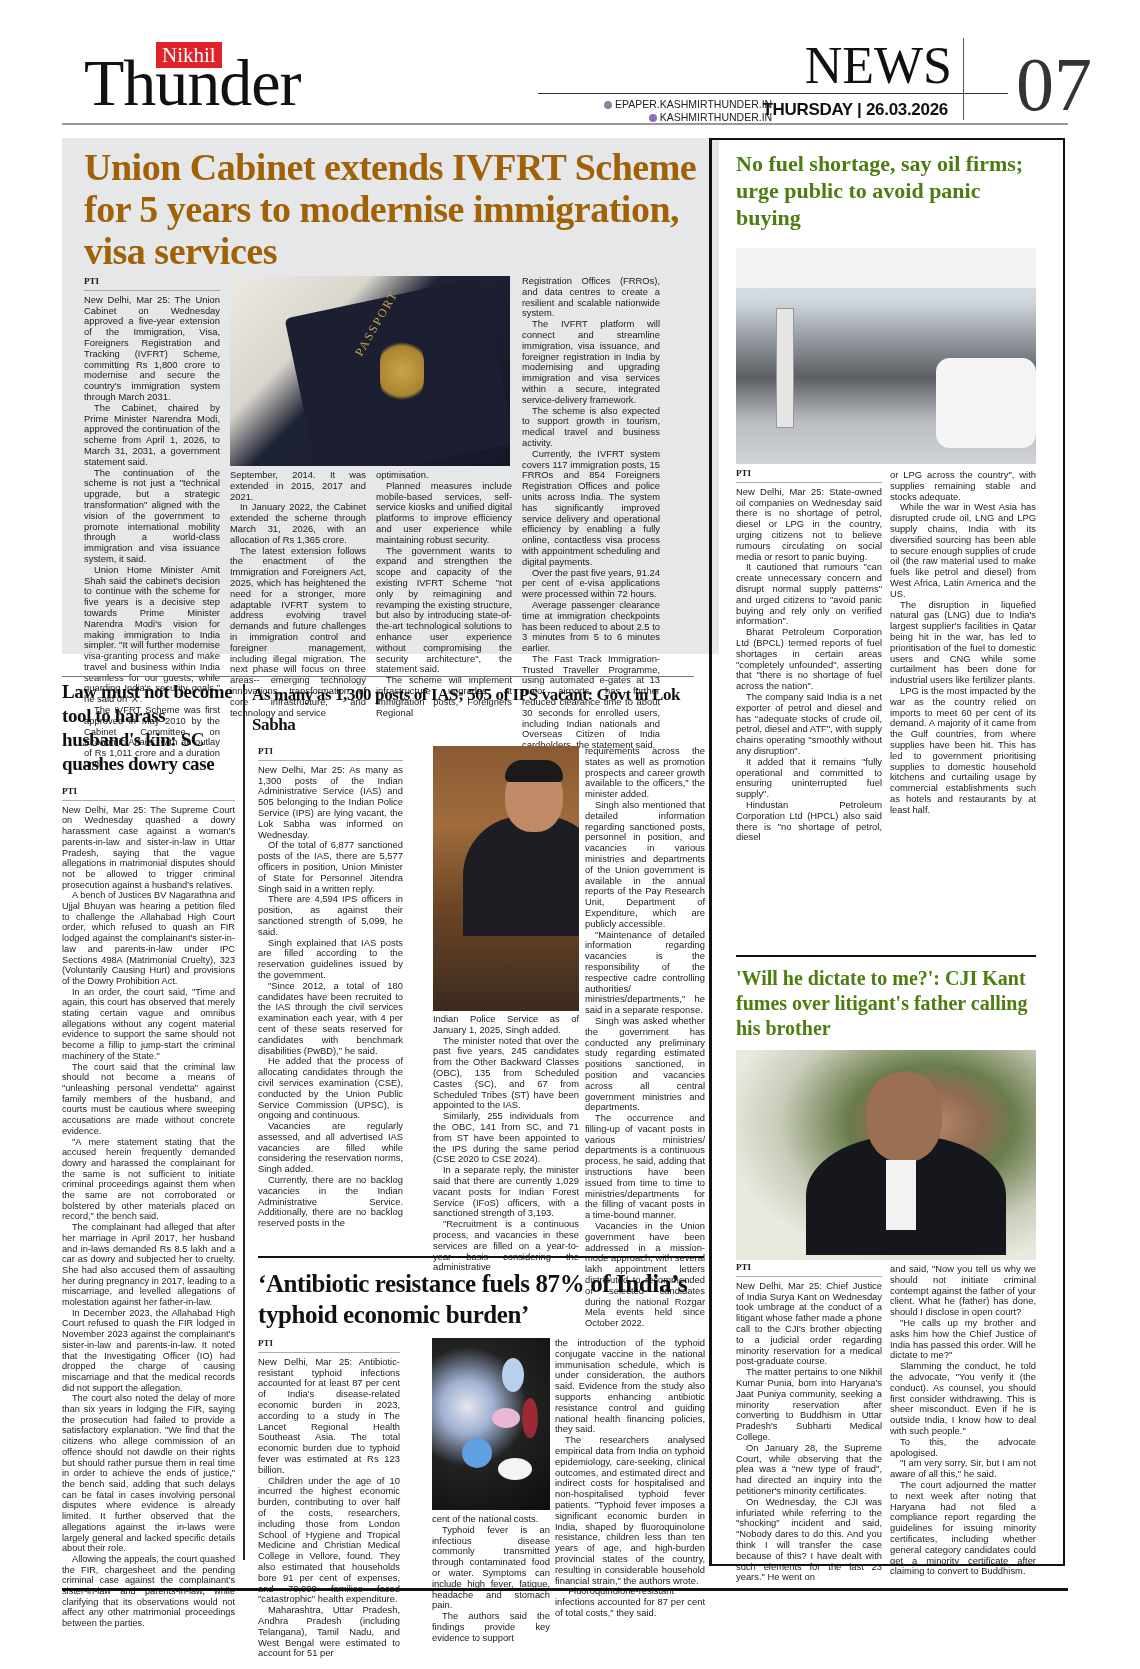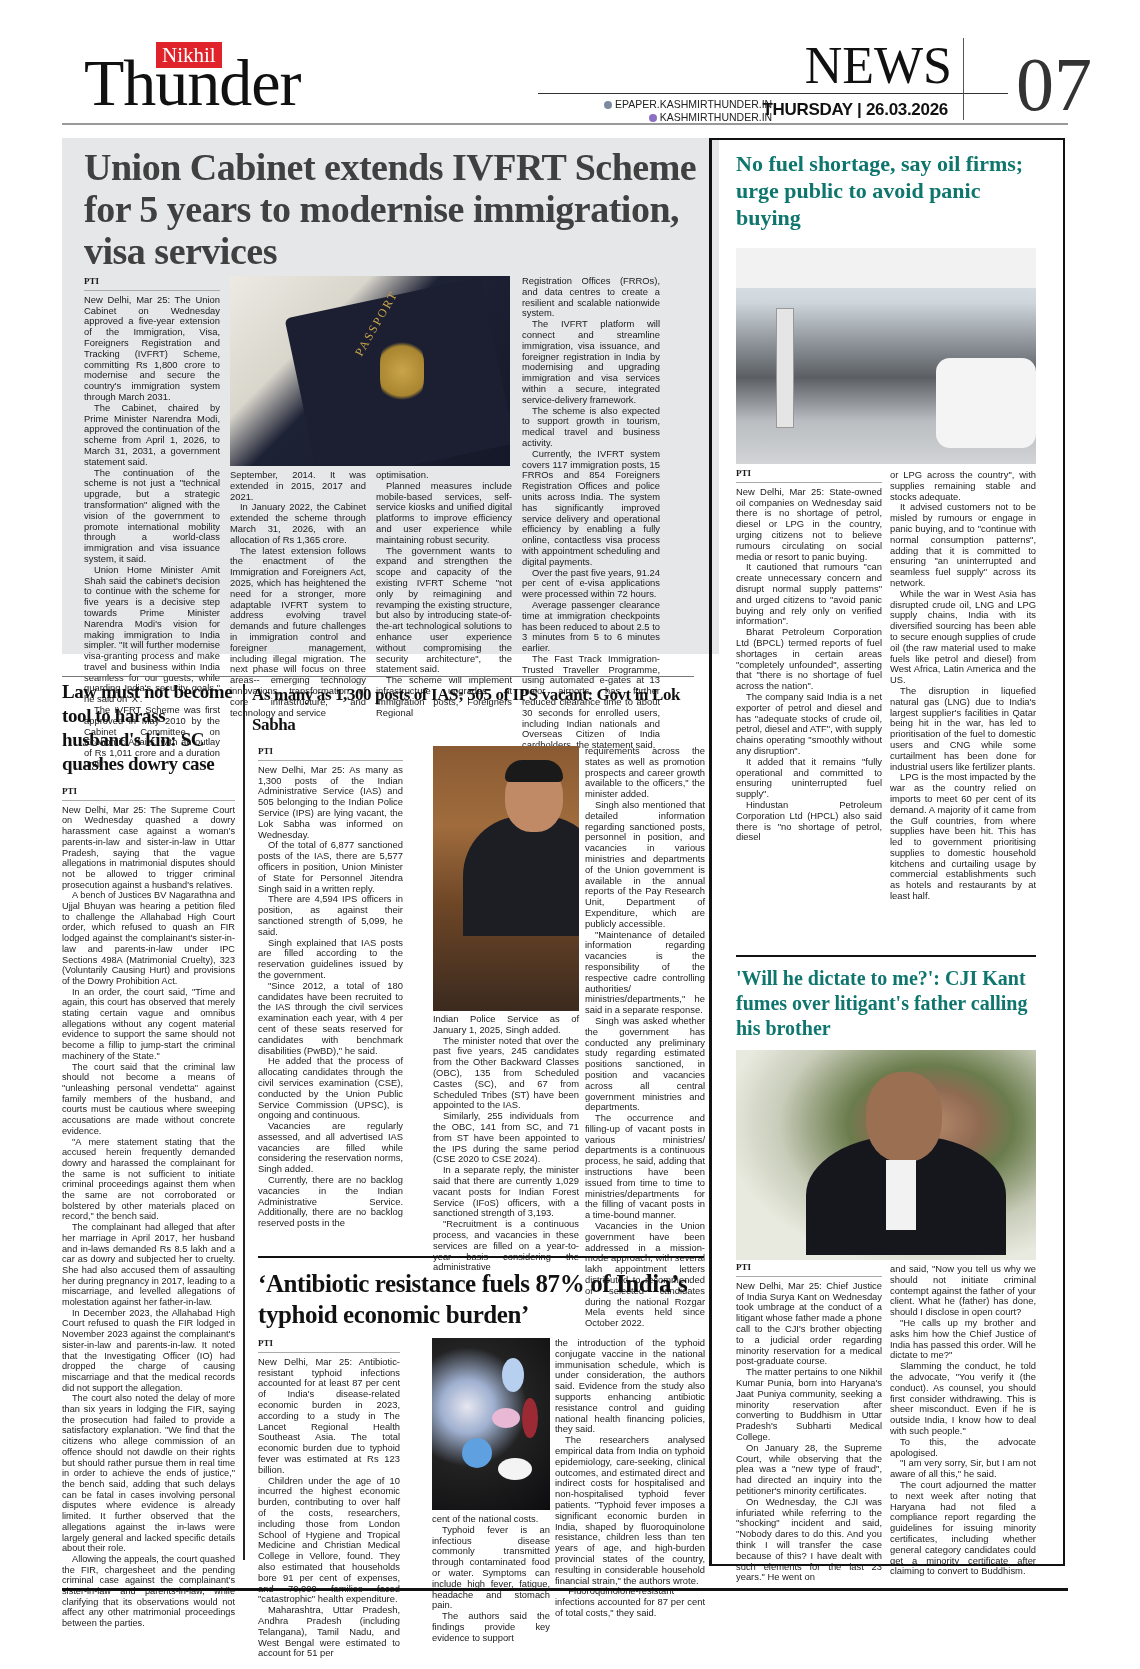--- a/index.html
+++ b/index.html
@@ -10,34 +10,34 @@
   .news-word { position: absolute; right: 140px; top: 0px; font-family: "Liberation Serif", serif; font-size: 52px; line-height: 56px; color: #111; }
   .page-num { position: absolute; right: 0; top: 6px; font-family: "Liberation Serif", serif; font-size: 76px; line-height: 80px; color: #333; }
   .vsep { position: absolute; right: 128px; top: 0; width: 1px; height: 82px; background: #555; }
   .hline-mast { position: absolute; left: 454px; top: 55px; width: 470px; height: 1px; background: #333; }
   .web-links { position: absolute; left: 520px; top: 60px; font-size: 10.5px; line-height: 13px; color: #222; font-family: "Liberation Sans", sans-serif; text-align: right; }
   .web-links span.ic { display:inline-block; width:8px; height:8px; border-radius:50%; margin-right:3px; vertical-align: -1px; }
   .dateline { position: absolute; right: 144px; top: 60px; font-size: 17px; font-weight: bold; line-height: 24px; letter-spacing: -0.3px; }
   .top-rule { position: absolute; left: 62px; top: 123px; width: 1006px; height: 2px; background: #999; }
 
   .feature { position: absolute; left: 62px; top: 138px; width: 657px; height: 516px; background: #e6e7e9; }
-  .feature h1 { position: absolute; left: 22px; top: 8px; font-family: "Liberation Serif", serif; font-weight: bold; font-size: 38px; line-height: 42px; letter-spacing: -0.5px; color: #404040; }
+  .feature h1 { position: absolute; left: 22px; top: 8px; font-family: "Liberation Serif", serif; font-weight: bold; font-size: 38px; line-height: 42px; letter-spacing: -0.5px; color: #a16207; }
   .byline { font-family: "Liberation Serif", serif; font-weight: bold; font-size: 9px; border-bottom: 1px solid #aaa; padding-bottom: 3px; margin-bottom: 4px; }
   .col { position: absolute; font-family: "Liberation Sans", sans-serif; font-size: 9.4px; line-height: 10.8px; text-align: justify; color: #1a1a1a; }
   .col p { text-indent: 10px; }
   .col p.first { text-indent: 0; }
   .photo { position: absolute; overflow: hidden; }
 
   .passport { background: linear-gradient(135deg,#eceae3 0%,#d9d6cc 30%,#1e2235 45%,#151828 100%); }
   .pass-book { position:absolute; left:70px; top:20px; width:200px; height:170px; background:#1b1f31; transform: rotate(-12deg); border-radius:6px; }
   .pass-emblem { position:absolute; left:150px; top:60px; width:44px; height:70px; background: radial-gradient(circle,#c9a44a 0%,#a8852f 60%, transparent 70%); border-radius: 40%; }
   .pass-text { position:absolute; left:110px; top:40px; color:#c9a44a; font-size:12px; font-family:"Liberation Serif",serif; transform: rotate(-60deg); letter-spacing:2px; }
 
   .rightbox { position: absolute; left: 709px; top: 138px; width: 356px; height: 1428px; border: 2px solid #111; border-left-width: 3px; }
-  .rh { position: absolute; font-family: "Liberation Serif", serif; font-weight: bold; color: #0f766e; }
+  .rh { position: absolute; font-family: "Liberation Serif", serif; font-weight: bold; color: #4d7c0f; }
   .fuel-photo { background: linear-gradient(180deg,#e9eef2 0%,#cfd6dc 25%,#8a9096 45%,#5b5f63 60%,#b9bdc1 80%,#d2d4d6 100%); }
   .cji-photo { background: radial-gradient(ellipse at 65% 35%, #b78a6a 0%, #8f6a52 18%, #6a7c4c 30%, #c8ccb9 55%, #e8eadf 75%); }
   .robe { position:absolute; left:70px; top:85px; width:200px; height:120px; background:#15171c; border-radius: 50% 50% 0 0; }
   .bands { position:absolute; left:150px; top:110px; width:30px; height:70px; background:#f2f2f2; }
   .face { position:absolute; left:130px; top:22px; width:76px; height:90px; background:#9b6f52; border-radius:45%; }
 
   .sec-rule { position: absolute; left: 62px; top: 676px; width: 632px; height: 1px; background: #777; }
   .vrule { position: absolute; width: 2px; background: #222; }
   .hrule { position: absolute; height: 2px; background: #111; }
 
@@ -116,21 +116,20 @@
     <div class="byline">PTI</div>
     <p class="first">New Delhi, Mar 25: State-owned oil companies on Wednesday said there is no shortage of petrol, diesel or LPG in the country, urging citizens not to believe rumours circulating on social media or resort to panic buying.</p>
     <p>It cautioned that rumours "can create unnecessary concern and disrupt normal supply patterns" and urged citizens to "avoid panic buying and rely only on verified information".</p>
     <p>Bharat Petroleum Corporation Ltd (BPCL) termed reports of fuel shortages in certain areas "completely unfounded", asserting that "there is no shortage of fuel across the nation".</p>
     <p>The company said India is a net exporter of petrol and diesel and has "adequate stocks of crude oil, petrol, diesel and ATF", with supply chains operating "smoothly without any disruption".</p>
     <p>It added that it remains "fully operational and committed to ensuring uninterrupted fuel supply".</p>
     <p>Hindustan Petroleum Corporation Ltd (HPCL) also said there is "no shortage of petrol, diesel</p>
   </div>
   <div class="col" style="left:178px; top:330px; width:146px;">
     <p class="first">or LPG across the country", with supplies remaining stable and stocks adequate.</p>
-    <p>It advised customers not to be misled by rumours or engage in panic buying, and to "continue with normal consumption patterns", adding that it is committed to ensuring "an uninterrupted and seamless fuel supply" across its network.</p>
     <p>While the war in West Asia has disrupted crude oil, LNG and LPG supply chains, India with its diversified sourcing has been able to secure enough supplies of crude oil (the raw material used to make fuels like petrol and diesel) from West Africa, Latin America and the US.</p>
     <p>The disruption in liquefied natural gas (LNG) due to India's largest supplier's facilities in Qatar being hit in the war, has led to prioritisation of the fuel to domestic users and CNG while some curtailment has been done for industrial users like fertilizer plants.</p>
     <p>LPG is the most impacted by the war as the country relied on imports to meet 60 per cent of its demand. A majority of it came from the Gulf countries, from where supplies have been hit. This has led to government prioritising supplies to domestic household kitchens and curtailing usage by commercial establishments such as hotels and restaurants by at least half.</p>
   </div>
   <div class="hrule" style="left:24px; top:815px; width:300px;"></div>
   <div class="rh" style="left:24px; top:826px; width:300px; font-size:20px; line-height:25px;">'Will he dictate to me?': CJI Kant fumes over litigant's father calling his brother</div>
   <div class="photo cji-photo" style="left:24px; top:910px; width:300px; height:210px;">
     <div class="robe"></div>
     <div class="face"></div>
     <div class="bands"></div>

